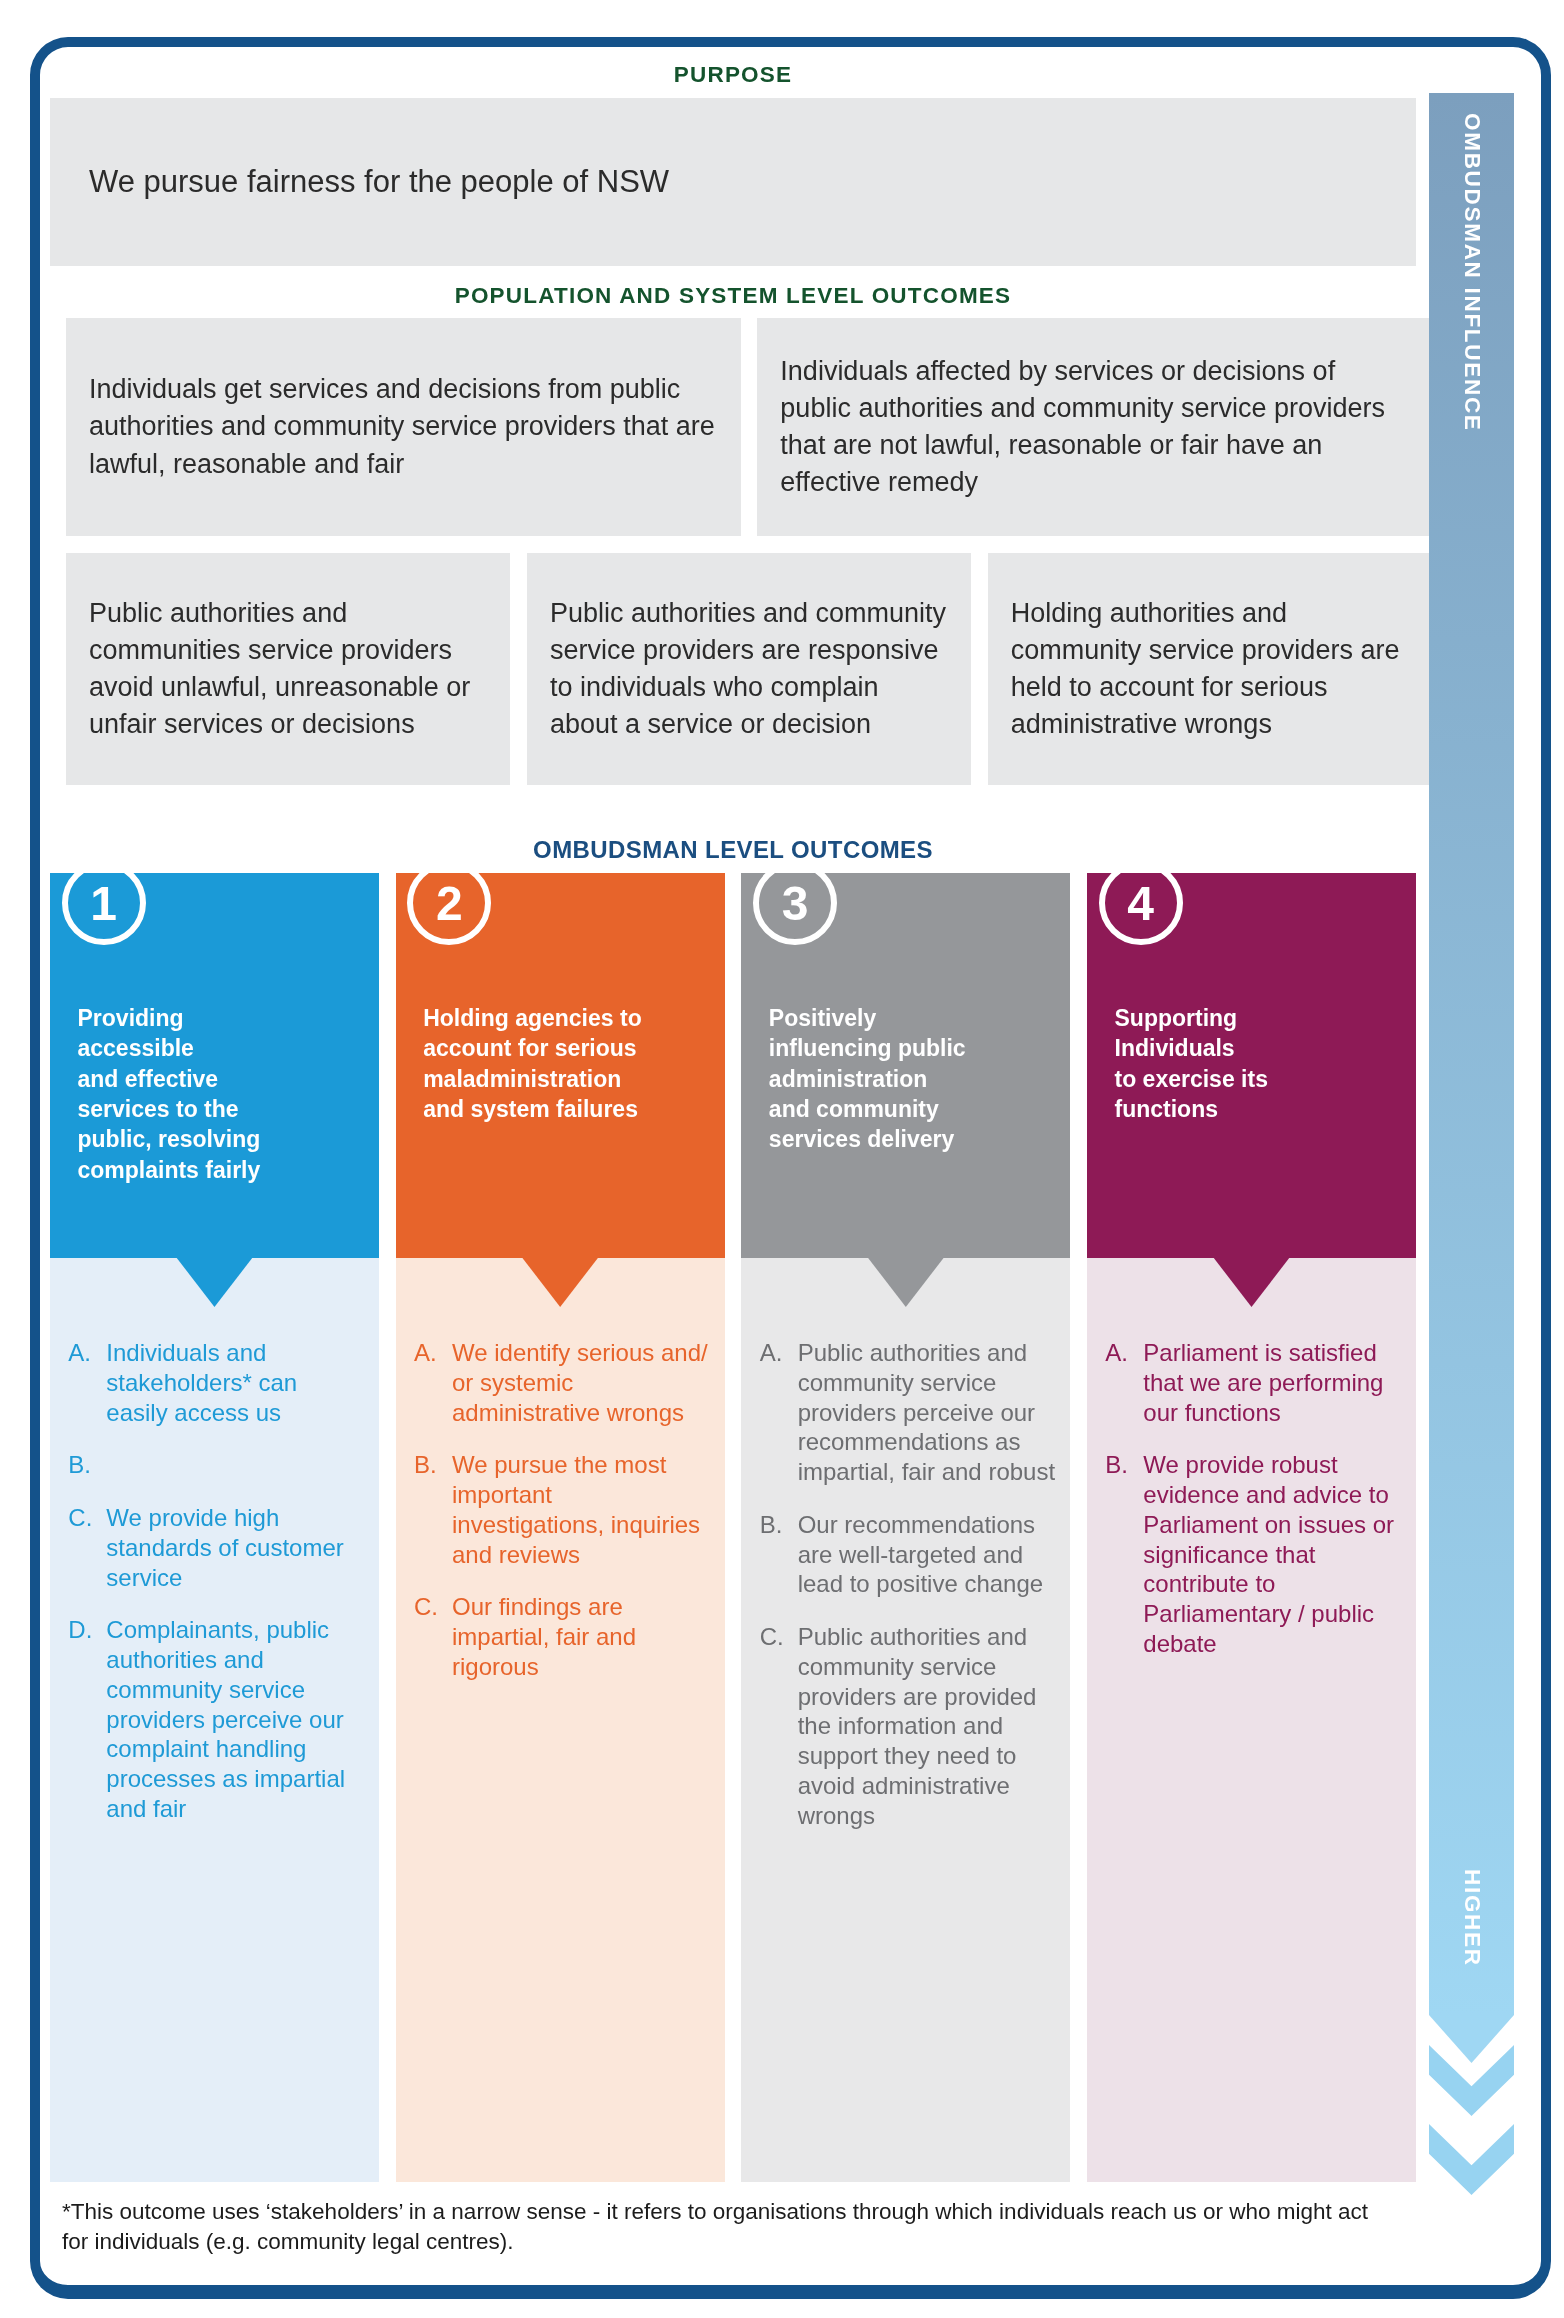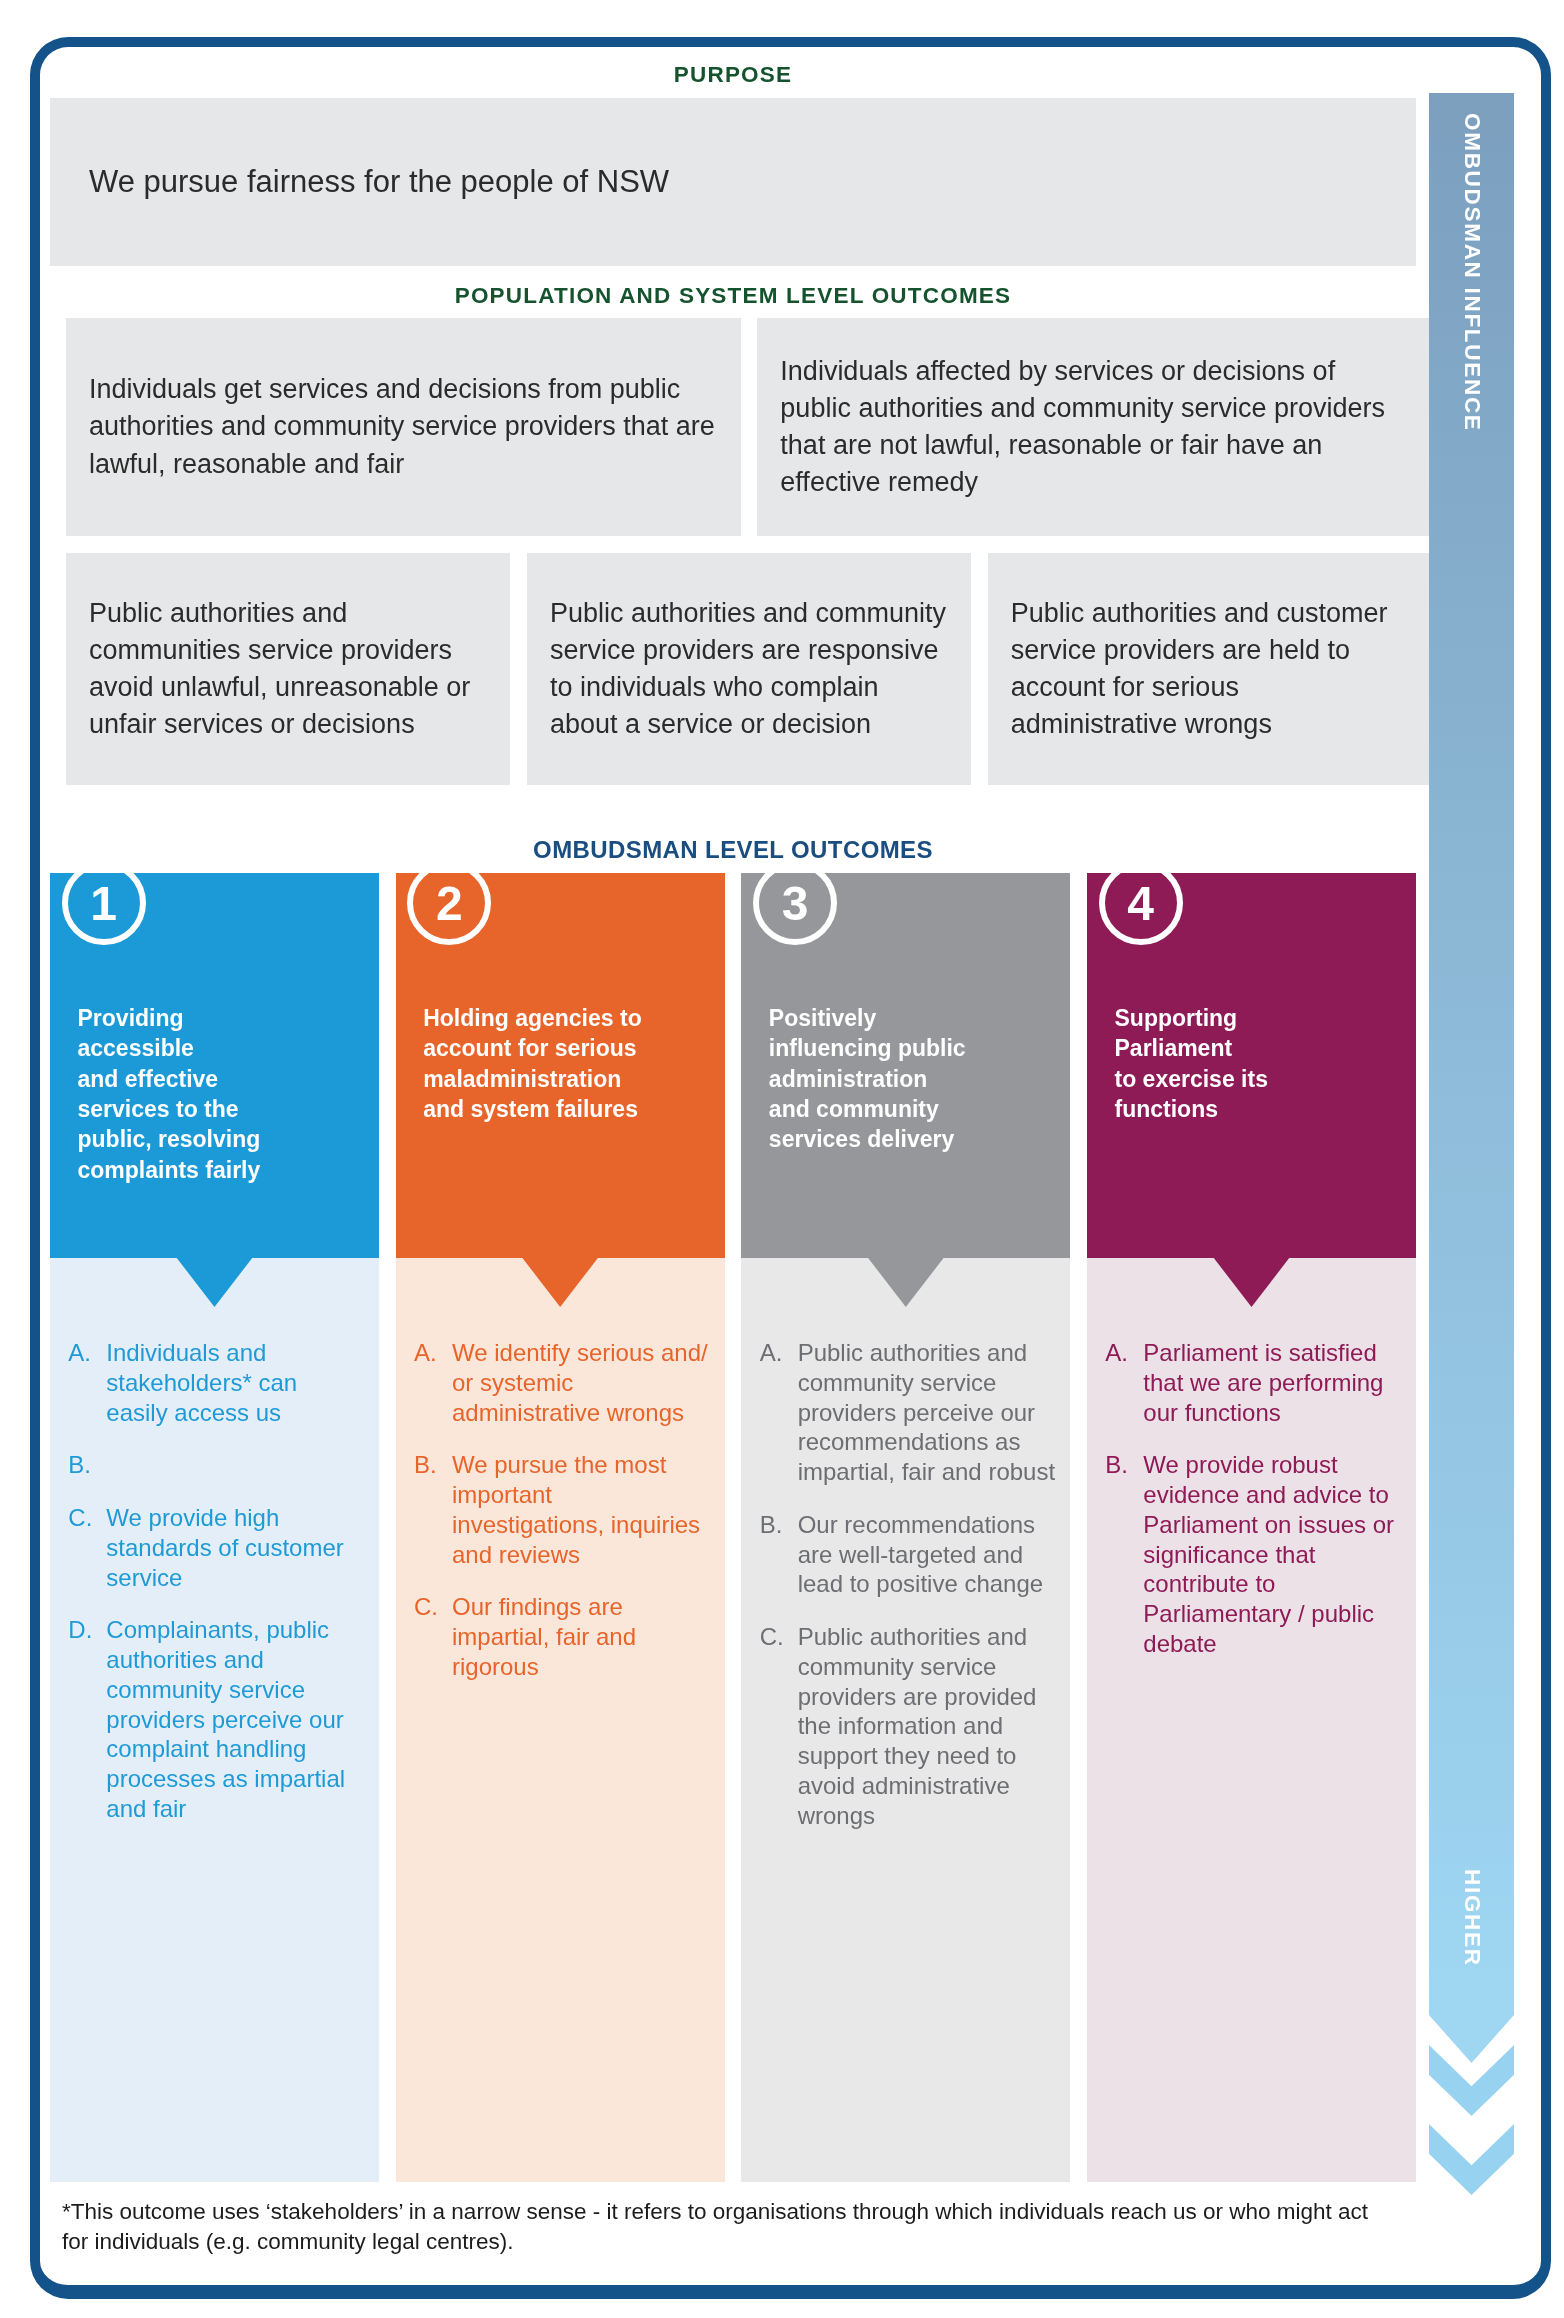--- a/index.html
+++ b/index.html
@@ -93,21 +93,21 @@
 </div>
 
 <div class="row row2">
   <div class="gray-box">
     <span>Public authorities and communities service providers avoid unlawful, unreasonable or unfair services or decisions</span>
   </div>
   <div class="gray-box">
     <span>Public authorities and community service providers are responsive to individuals who complain about a service or decision</span>
   </div>
   <div class="gray-box">
-    <span>Public authorities and customer service providers are held to account for serious administrative wrongs</span>
+    <span>Holding authorities and community service providers are held to account for serious administrative wrongs</span>
   </div>
 </div>
 
 <div class="section-label label-ombudsman">OMBUDSMAN LEVEL OUTCOMES</div>
 
 <div class="columns">
 
   <div class="col" style="--accent: #1B9AD7; --tint: #E4EEF8; --text: #1E9AD6;">
     <div class="col-header">
       <div class="col-num">1</div>
@@ -186,21 +186,21 @@
         <span class="li-marker">C.</span>
         <span class="li-text">Public authorities and community service providers are provided the information and support they need to avoid administrative wrongs</span>
       </div>
     </div>
   </div>
 
   <div class="col" style="--accent: #8E1A56; --tint: #EDE1E8; --text: #8E1A56;">
     <div class="col-header">
       <div class="col-num">4</div>
       <div class="col-title">Supporting
-Parliament
+Individuals
 to exercise its
 functions</div>
     </div>
     <div class="col-arrow"></div>
     <div class="col-list">
       <div class="li">
         <span class="li-marker">A.</span>
         <span class="li-text">Parliament is satisfied that we are performing our functions</span>
       </div>
       <div class="li">

